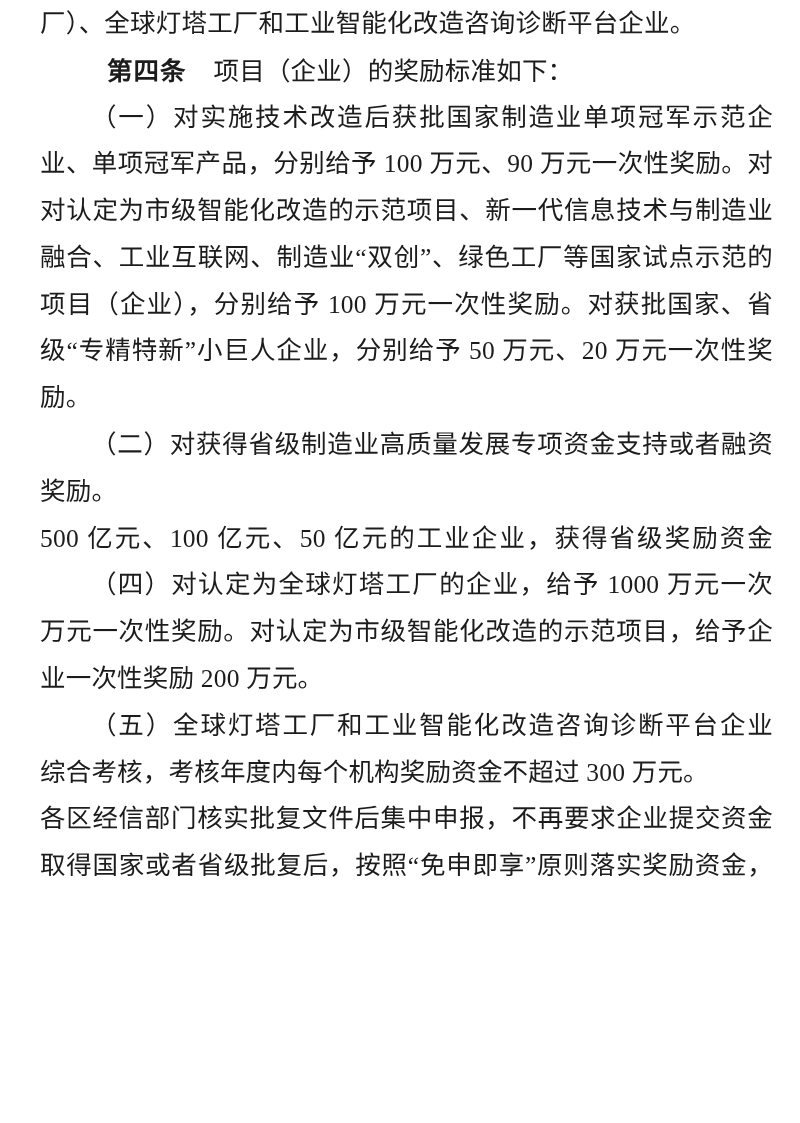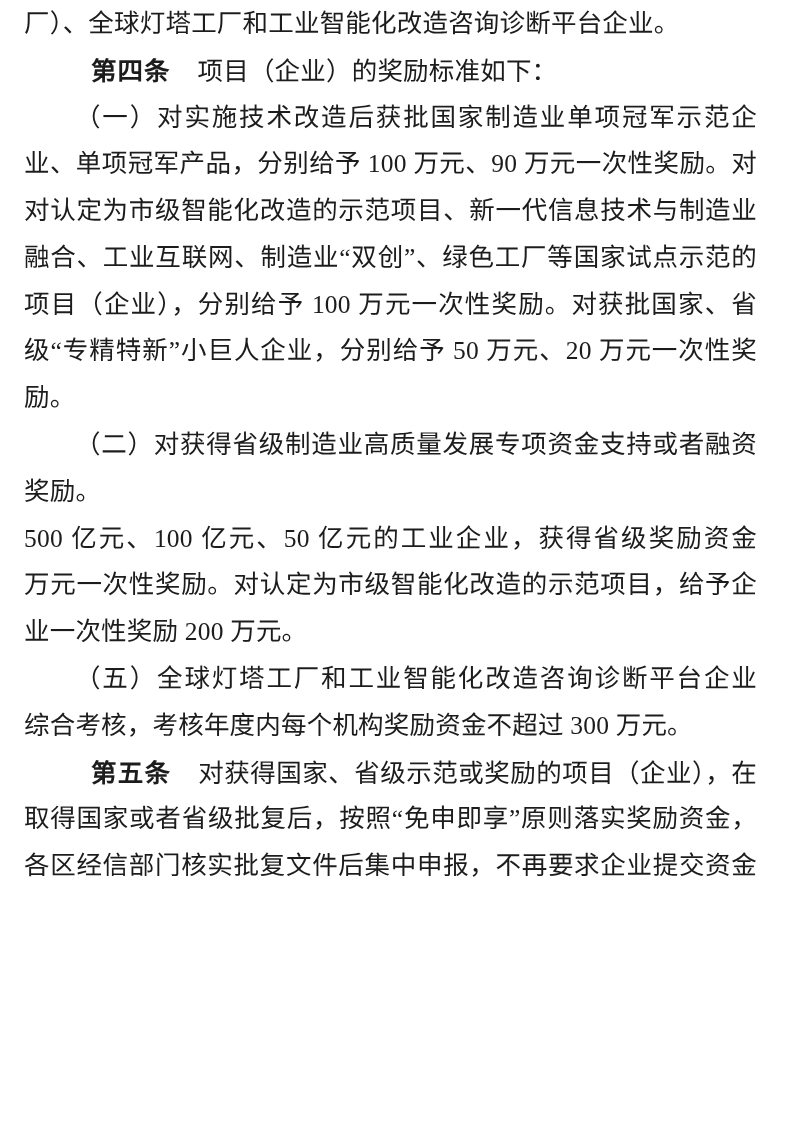--- a/index.html
+++ b/index.html
@@ -8,21 +8,21 @@
     background: #ffffff;
   }
   .page {
     position: relative;
     width: 800px;
     height: 1123px;
     margin: 0 auto;
     background: #ffffff;
     overflow: hidden;
     box-sizing: border-box;
-    padding: 1px 35px 0 24px;
+    padding: 1px 35px 0 40px;
     font-family: "Liberation Serif", "DejaVu Serif", serif;
     color: #1c1c1c;
   }
   .doc-body {
     width: 733px;
   }
   .line {
     height: 46.79px;
     line-height: 46.79px;
     font-size: 25.5px;
@@ -55,21 +55,21 @@
       <div class="line fill indent">（一）对实施技术改造后获批国家制造业单项冠军示范企</div>
       <div class="line fill">业、单项冠军产品，分别给予 100 万元、90 万元一次性奖励。对</div>
       <div class="line fill">对认定为市级智能化改造的示范项目、新一代信息技术与制造业</div>
       <div class="line fill">融合、工业互联网、制造业“双创”、绿色工厂等国家试点示范的</div>
       <div class="line fill">项目（企业），分别给予 100 万元一次性奖励。对获批国家、省</div>
       <div class="line fill">级“专精特新”小巨人企业，分别给予 50 万元、20 万元一次性奖</div>
       <div class="line">励。</div>
       <div class="line fill indent">（二）对获得省级制造业高质量发展专项资金支持或者融资</div>
       <div class="line">奖励。</div>
       <div class="line fill">500 亿元、100 亿元、50 亿元的工业企业，获得省级奖励资金的，</div>
+      <div class="line fill indent">（四）对认定为全球灯塔工厂的企业，给予 1000 万元一次</div>
       <div class="line fill">万元一次性奖励。对认定为市级智能化改造的示范项目，给予企</div>
       <div class="line">业一次性奖励 200 万元。</div>
       <div class="line fill indent">（五）全球灯塔工厂和工业智能化改造咨询诊断平台企业</div>
       <div class="line">综合考核，考核年度内每个机构奖励资金不超过 300 万元。</div>
-      <div class="line fill indent"><span class="lead">第五条</span><span>对获得国家、省级示范或奖励的项目（企业），在</span></div>
+      <div class="line fill">各区经信部门核实批复文件后集中申报，不再要求企业提交资金</div>
       <div class="line fill">取得国家或者省级批复后，按照“免申即享”原则落实奖励资金，</div>
-      <div class="line fill">各区经信部门核实批复文件后集中申报，不再要求企业提交资金</div>
     </div>
 </div>
 
 </body></html>

